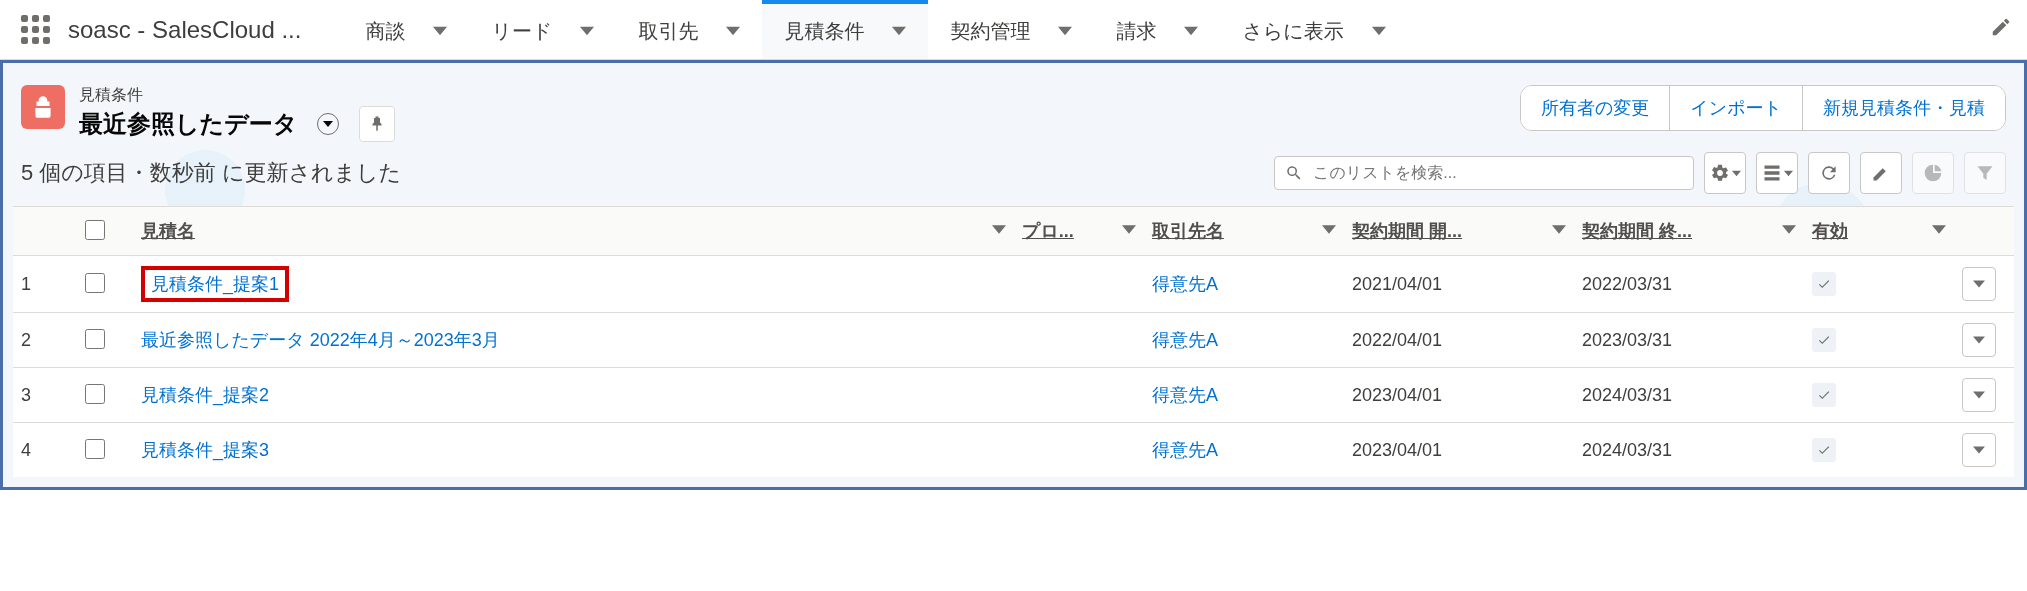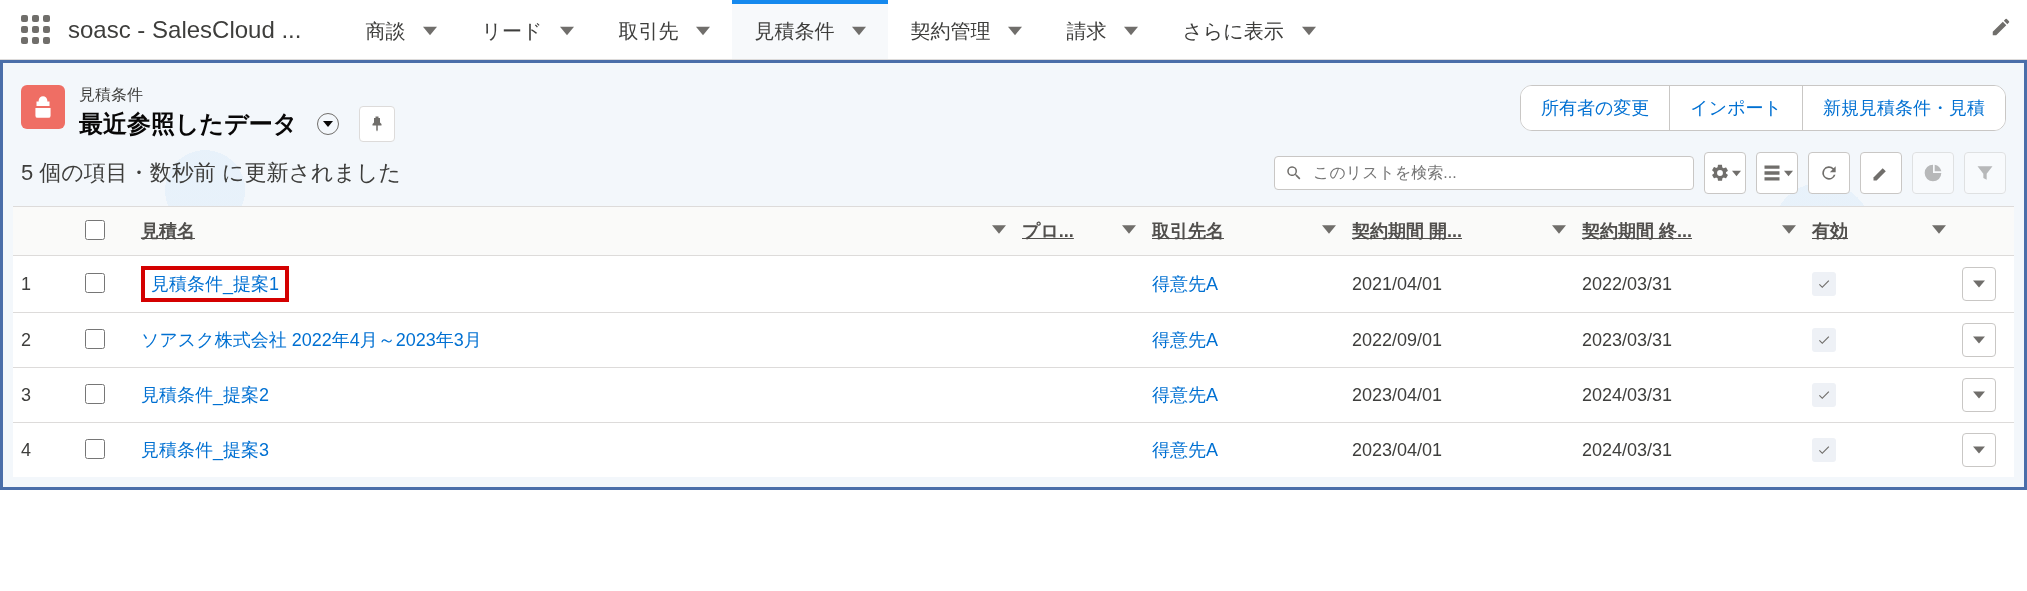--- a/index.html
+++ b/index.html
@@ -40,21 +40,21 @@
     align-items: stretch;
     height: 100%;
   }
   .nav-tab {
     display: flex;
     align-items: center;
     padding: 0 22px;
     cursor: pointer;
     font-size: 20px;
     color: #3e3e3c;
-    gap: 18px;
+    gap: 28px;
     border-top: 4px solid transparent;
   }
   .nav-tab.active {
     border-top: 4px solid #1589ee;
     background: #f7f9fb;
   }
   .chev {
     display: inline-block;
   }
   .chev svg { width: 14px; height: 14px; fill: #706e6b; }
@@ -389,24 +389,24 @@
             </span></td>
           <td><span class="row-action">
               <svg viewBox="0 0 10 10">
                 <path d="M0 2l5 6 5-6z"></path>
               </svg>
             </span></td>
         </tr>
         <tr>
           <td class="row-num">2</td>
           <td class="row-check"><input type="checkbox" style=""></td>
-          <td><a href="#" class="link">ソアスク株式会社 2022年4月～2023年3月</a></td>
+          <td><a href="#" class="link">最近参照したデータ 2022年4月～2023年3月</a></td>
           <td></td>
           <td><a href="#" class="link">得意先A</a></td>
-          <td>2022/09/01</td>
+          <td>2022/04/01</td>
           <td>2023/03/31</td>
           <td><span class="valid-chk">
               <svg viewBox="0 0 24 24">
                 <path d="M9 16.2 4.8 12l-1.4 1.4L9 19 21 7l-1.4-1.4z"></path>
               </svg>
             </span></td>
           <td><span class="row-action">
               <svg viewBox="0 0 10 10">
                 <path d="M0 2l5 6 5-6z"></path>
               </svg>

